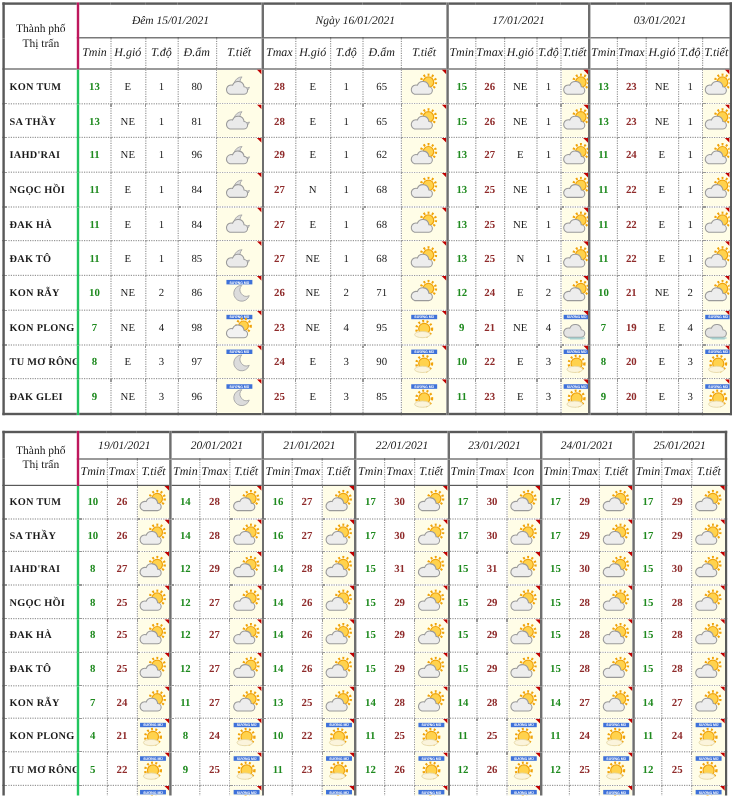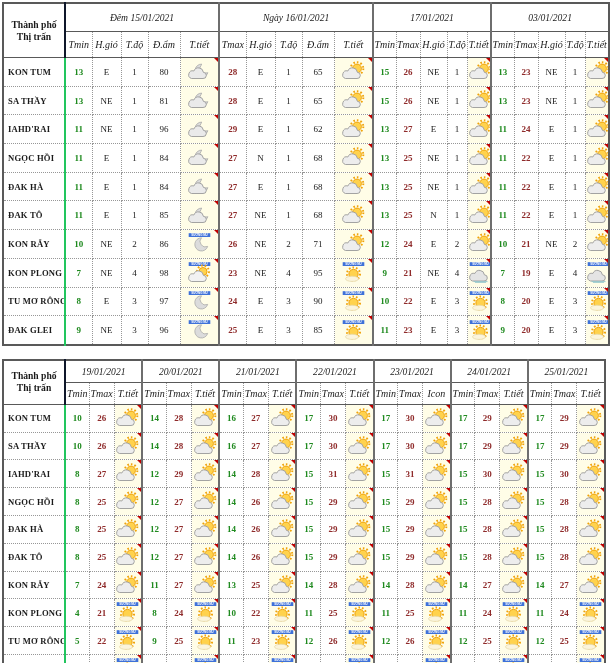--- a/index.html
+++ b/index.html
@@ -10,21 +10,21 @@
   #t2{margin:13px 0 0 2px;width:604px;}
   th,td{padding:0;text-align:center;vertical-align:middle;overflow:hidden;white-space:nowrap;}
   td{border:1px dotted #979797;font-size:9px;height:27.7px;}
   #t2 td{height:26.8px;}
   thead th{border:1px dotted #979797;border-bottom:1px solid #595959;border-top:1px solid #595959;
            font-style:italic;font-weight:normal;}
   th.date{font-size:9.6px;height:27px;border-left:2px solid #6e6e6e;}
   th.sub{font-size:10px;height:25px;}
   #t2 th.date{height:21px;}
   #t2 th.sub{height:21px;}
-  th.corner{font-style:normal;font-weight:bold;font-size:9.6px;border-right:2px solid #0f172a;line-height:1.25;}
+  th.corner{font-style:normal;font-weight:normal;font-size:9.6px;border-right:2px solid #be185d;line-height:1.25;}
   .gleft{border-left:2px solid #6e6e6e !important;}
   td.city{font-weight:bold;text-align:left;padding-left:4px;font-size:8.6px;letter-spacing:.2px;
           border-right:2px solid #22c55e;}
   td.tmin{color:#1f8a1f;font-weight:bold;}
   td.tmax{color:#8f2b2b;font-weight:bold;}
   td.val{color:#1a1a1a;}
   td.icell{background:#fffde7;position:relative;}
   td.icell::after{content:'';position:absolute;top:0;right:0;width:0;height:0;
           border-left:4px solid transparent;border-top:4px solid #c00000;}
   .wicon svg{display:block;margin:0 auto;}

